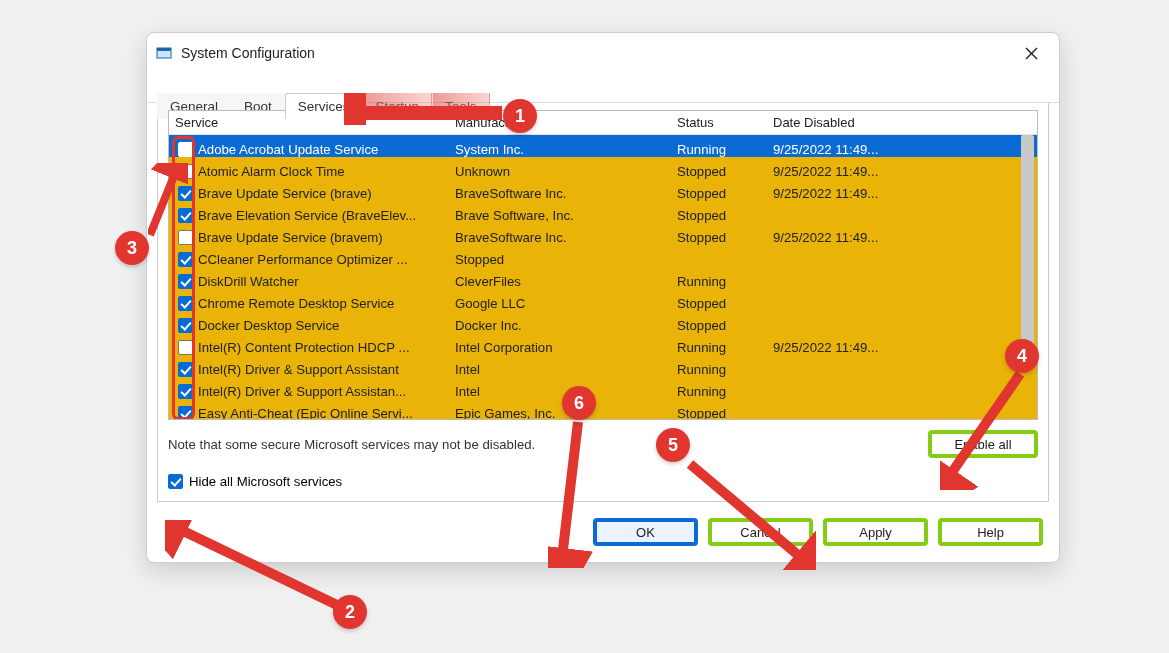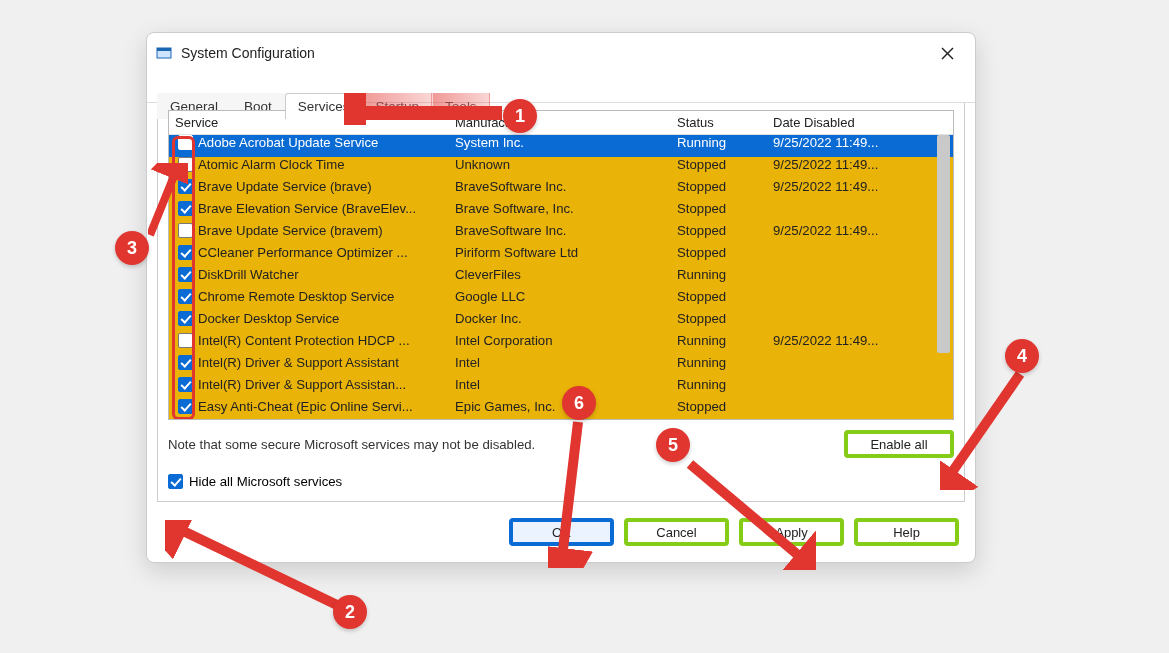--- a/index.html
+++ b/index.html
@@ -9,21 +9,21 @@
       background: #f0f0f0;
       width: 1169px;
       height: 653px;
       position: relative;
       overflow: hidden;
     }
     .window {
       position: absolute;
       left: 146px;
       top: 32px;
-      width: 830px;
+      width: 914px;
       background: #fff;
       border: 1px solid #ccc;
       box-shadow: 0 8px 24px rgba(0,0,0,0.15);
       border-radius: 8px;
     }
     .titlebar {
       display: flex;
       align-items: center;
       padding: 6px 8px 8px 8px;
       height: 42px;
@@ -101,21 +101,21 @@
     .c-mfr     { flex: 0 0 222px; }
     .c-status  { flex: 0 0 96px; }
     .c-date    { flex: 1; }
     .list-body {
       flex: 1;
       overflow: hidden;
       position: relative;
     }
     .row {
       display: flex;
-      align-items: flex-start;
+      align-items: flex-end;
       height: 22px;
       font-size: 13.2px;
       color: #222;
       white-space: nowrap;
     }
     .row.selected {
       background: #0a6bd4;
       color: #fff;
     }
     .row .c-service { display: flex; align-items: center; overflow: hidden; text-overflow: ellipsis; }
@@ -288,21 +288,20 @@
             </div>
             <div class="col c-mfr">BraveSoftware Inc.</div>
             <div class="col c-status">Stopped</div>
             <div class="col c-date">9/25/2022 11:49...</div>
           </div>
           <div class="row">
             <div class="col c-service">
               <span class="chk checked"></span>
               <span class="txt">CCleaner Performance Optimizer ...</span>
             </div>
-            <div class="col c-mfr">Piriform Software Ltd</div>
             <div class="col c-status">Stopped</div>
             <div class="col c-date"></div>
           </div>
           <div class="row">
             <div class="col c-service">
               <span class="chk checked"></span>
               <span class="txt">DiskDrill Watcher</span>
             </div>
             <div class="col c-mfr">CleverFiles</div>
             <div class="col c-status">Running</div>

